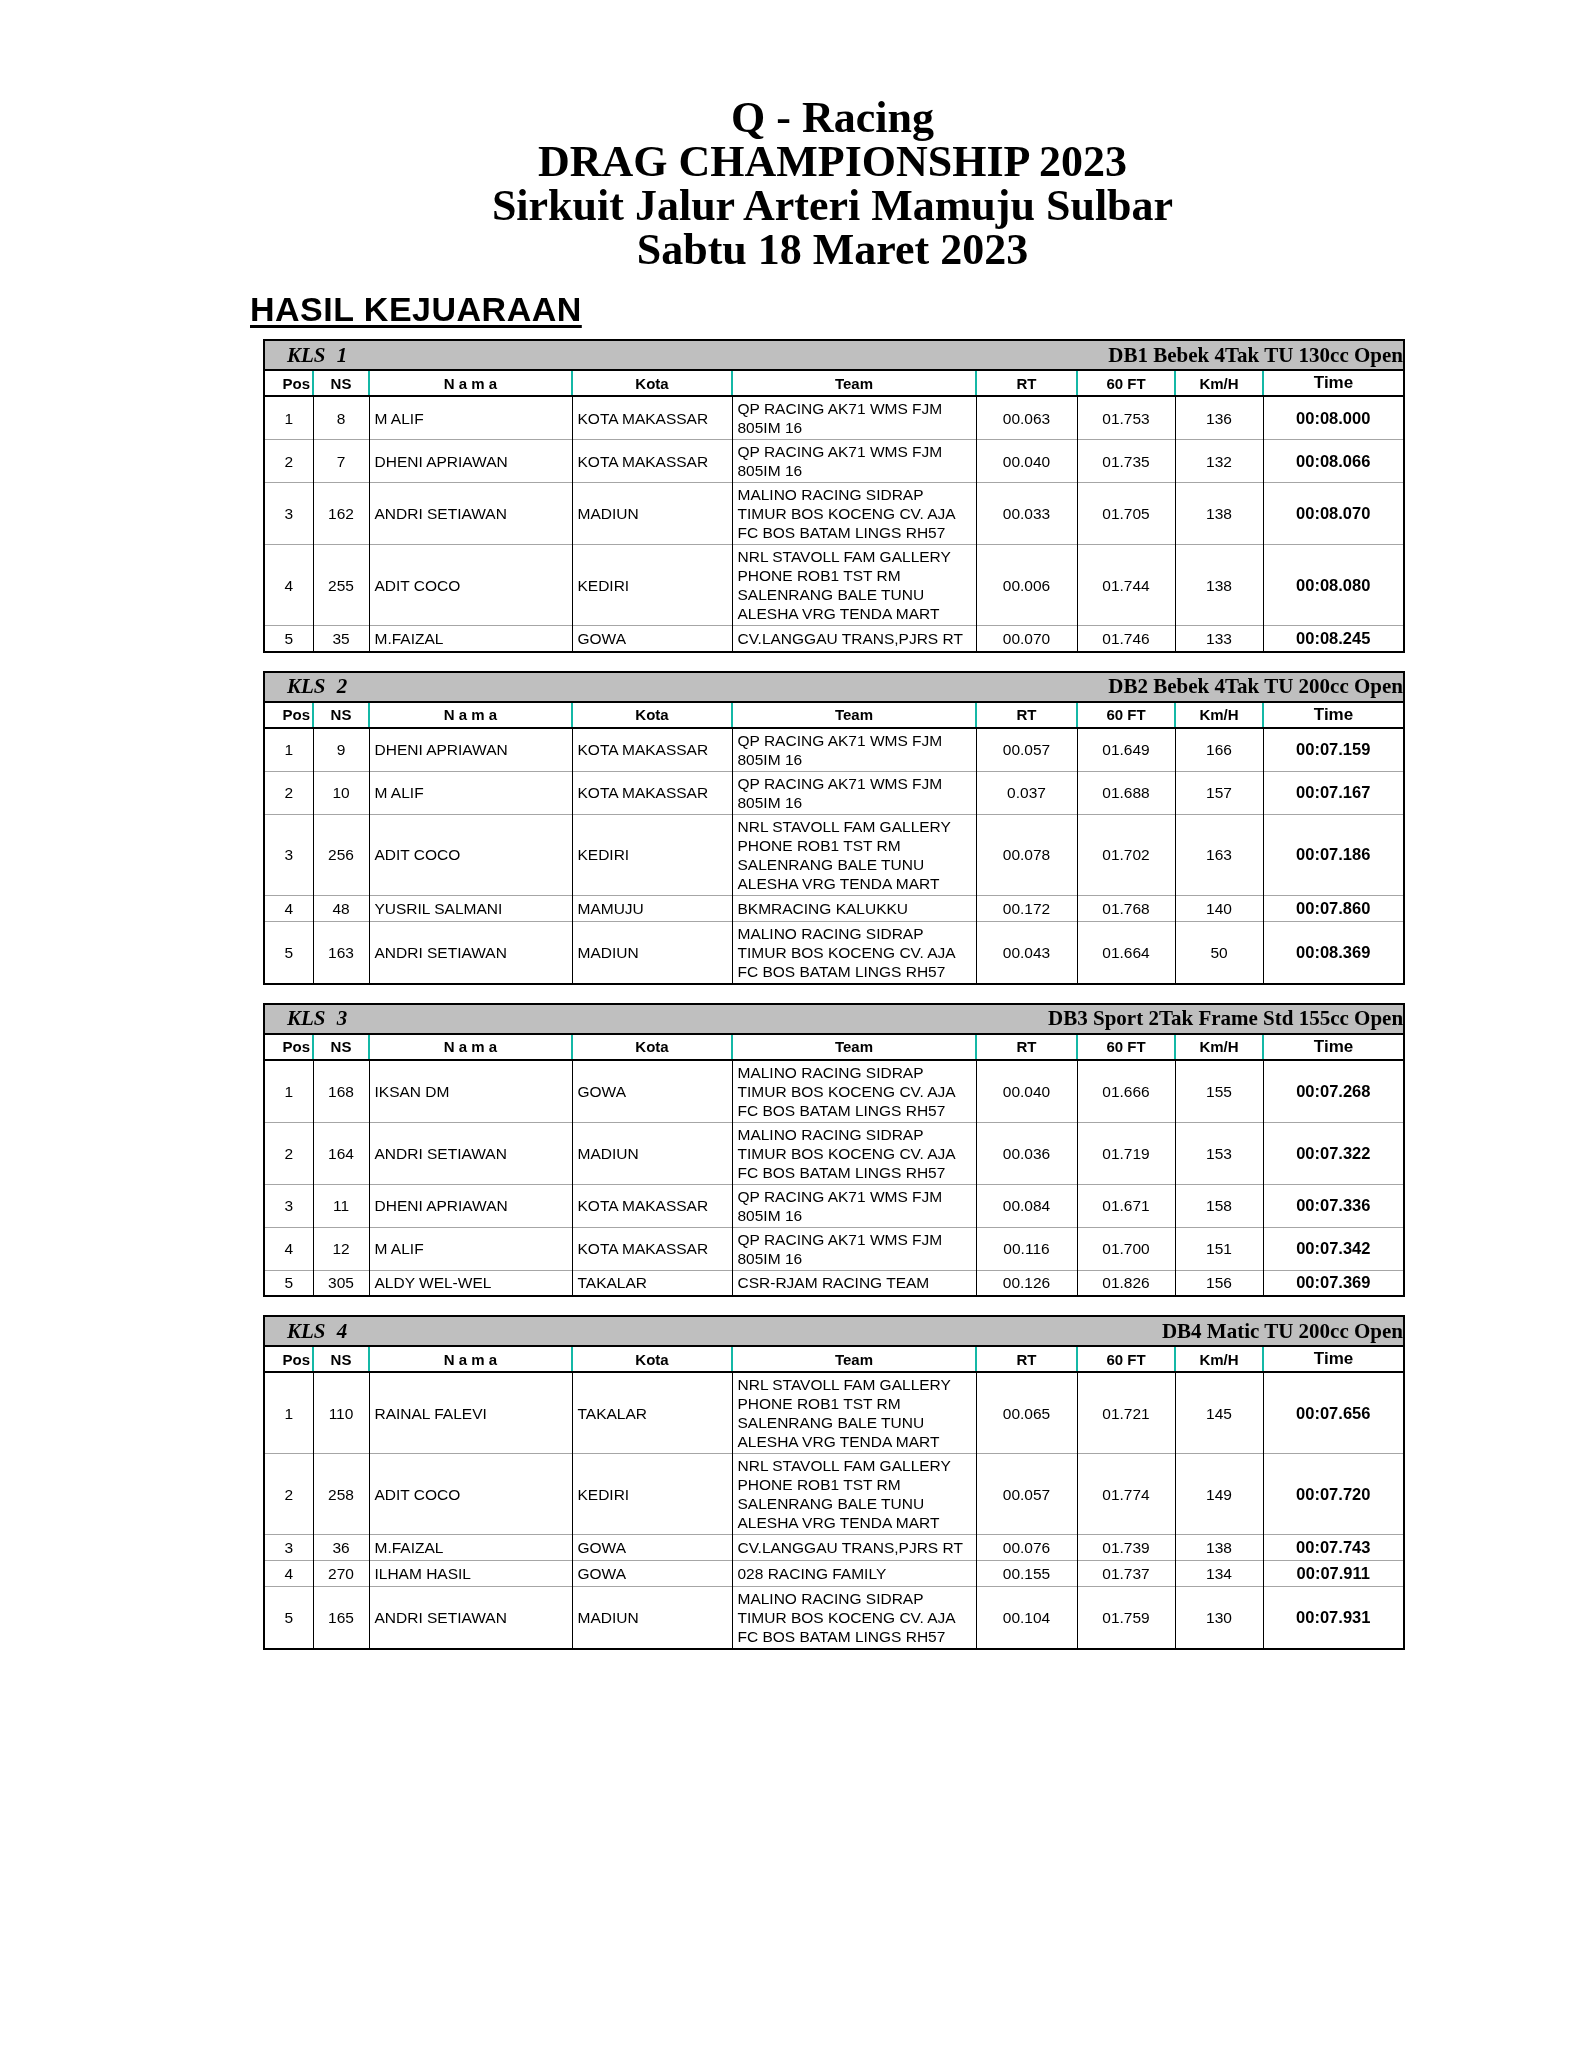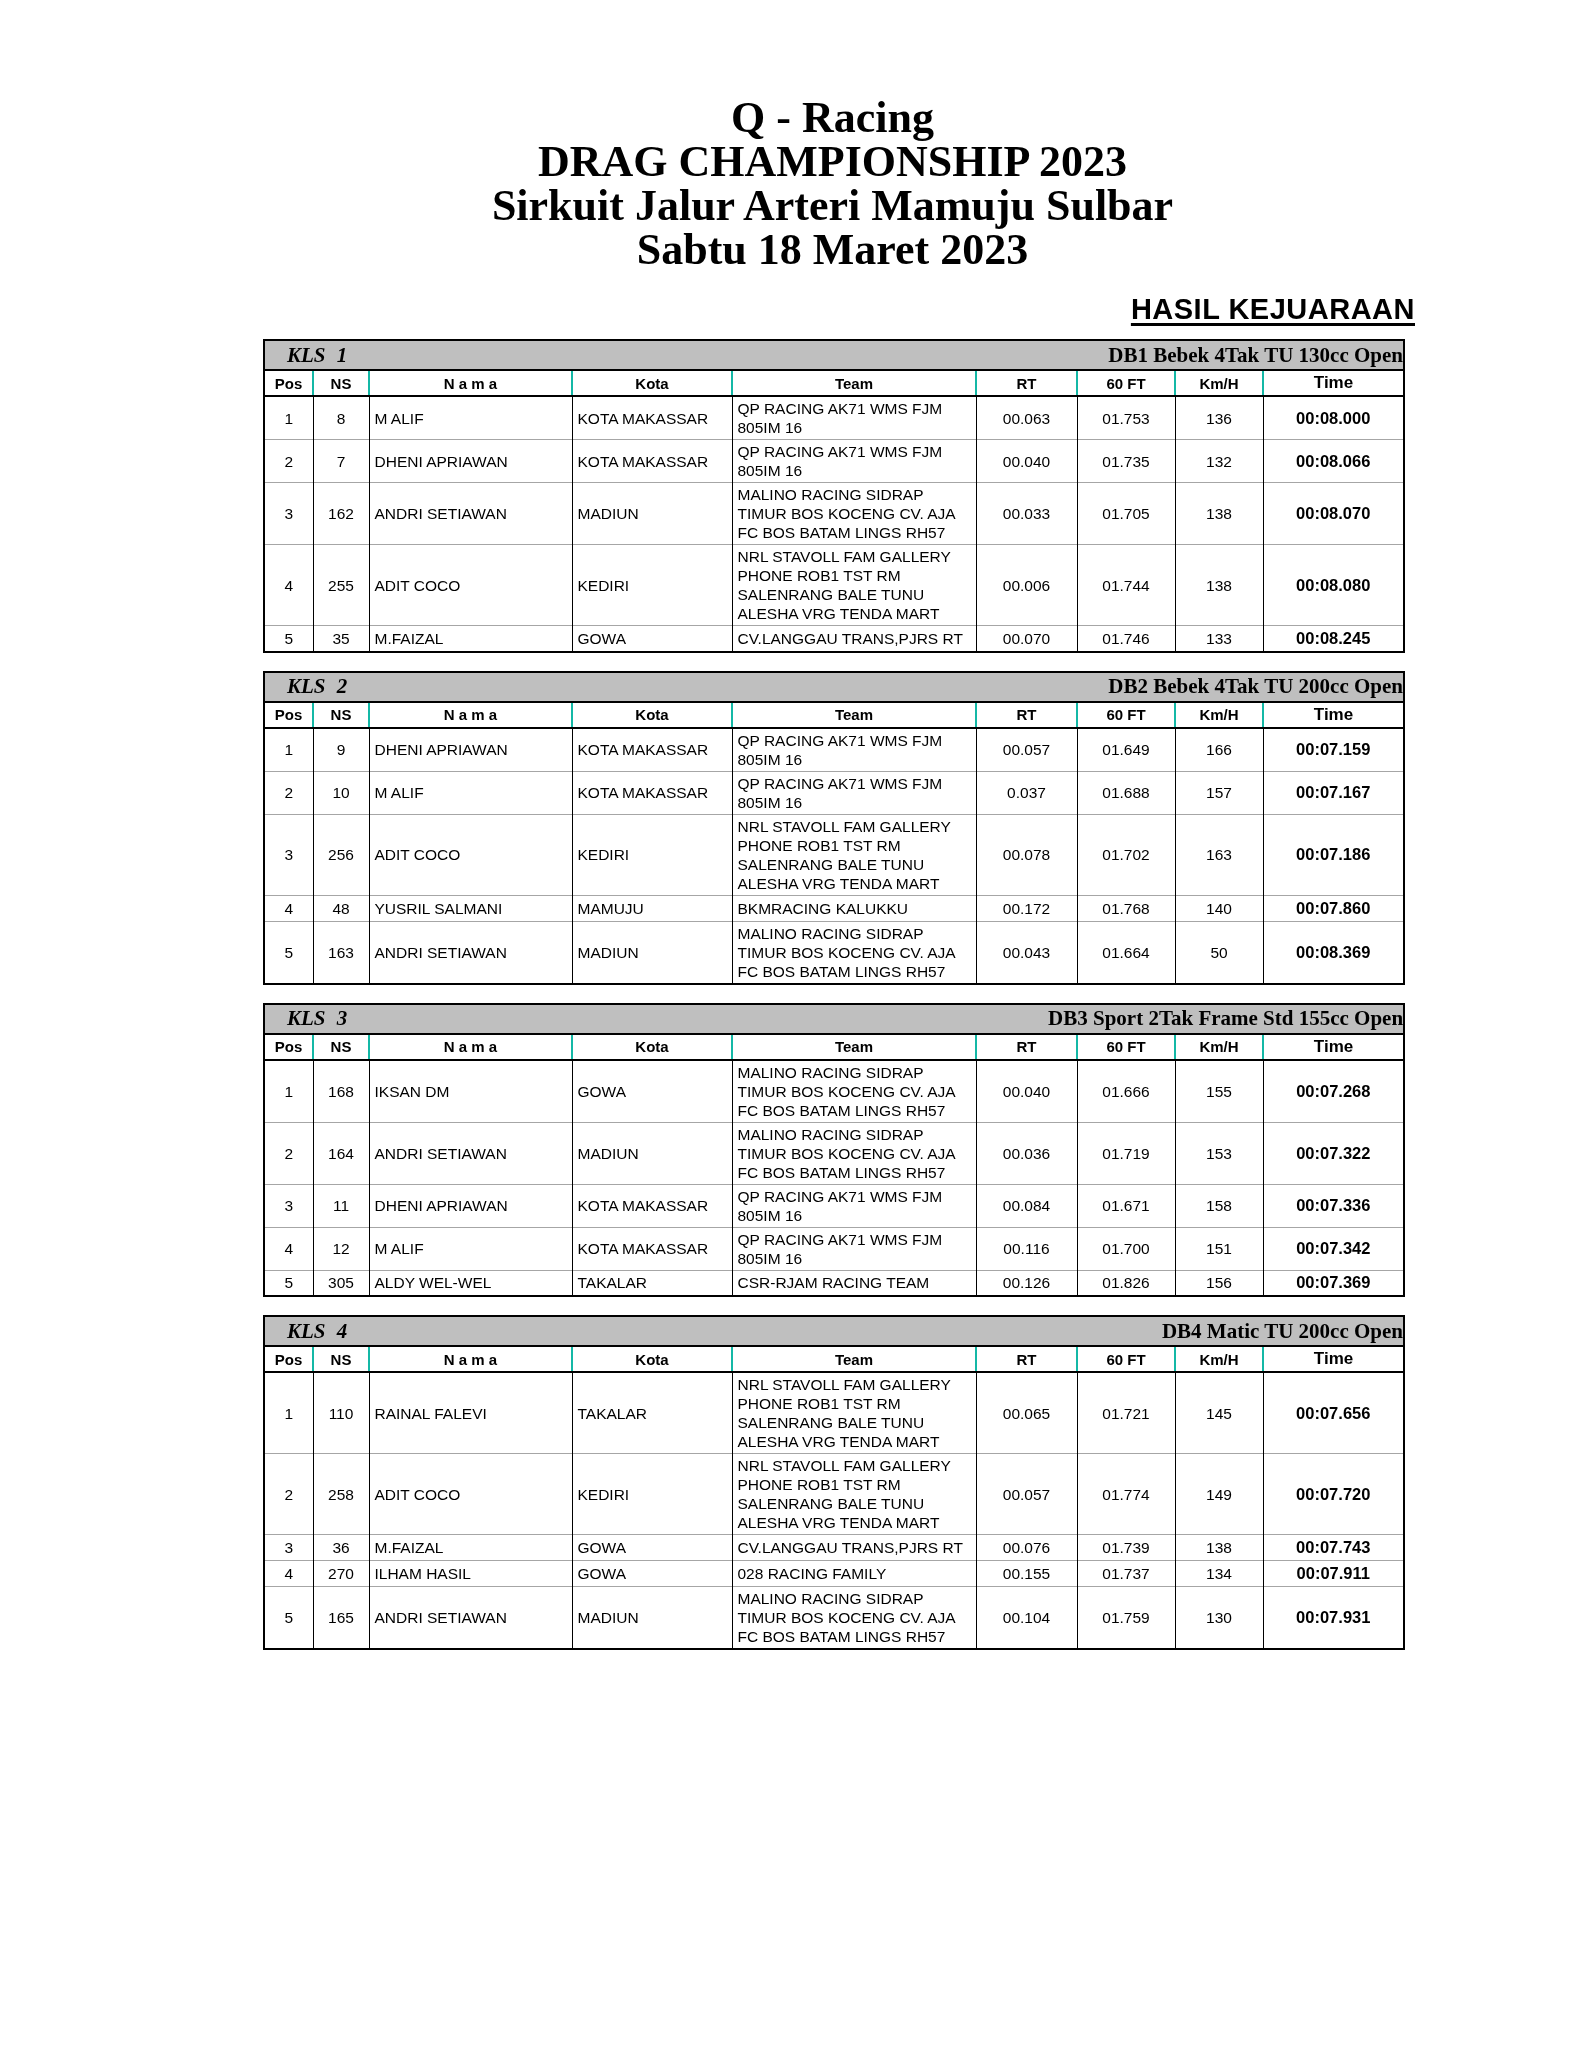--- a/index.html
+++ b/index.html
@@ -21,24 +21,24 @@
     font-family: "Liberation Serif", serif;
     font-weight: bold;
     font-size: 44px;
     line-height: 44px;
   }
 
   
   .section-heading {
     margin: 22px 0 0 250px;
     width: 1165px;
-    text-align: right;
+    text-align: left;
     font-family: "Liberation Sans", sans-serif;
     font-weight: bold;
-    font-size: 29px;
+    font-size: 34px;
     line-height: 30px;
     text-decoration: underline;
     text-decoration-thickness: 2.5px;
     text-underline-offset: 4px;
     letter-spacing: 0.5px;
   }
 
   
   .tables-wrap { margin: 15px 0 0 263px; }
   table.results {
@@ -69,21 +69,21 @@
   tr.col-head th {
     font-weight: bold;
     font-size: 15px;
     height: 22px;
     padding: 1px 2px;
     border-left: 2px solid #14b8a6;
     border-bottom: 2px solid #000;
     text-align: center;
     background: #fff;
   }
-  tr.col-head th:first-child { border-left: none; }
+  tr.col-head th:first-child { border-left: none; text-align: right; }
   tr.col-head th.time-head { font-size: 17px; }
 
   tbody td {
     border-left: 1px solid #000;
     border-top: 1px solid #a6a6a6;
     font-size: 15.5px;
     line-height: 19px;
     height: 26px;
     padding: 2px 3px;
     vertical-align: middle;

